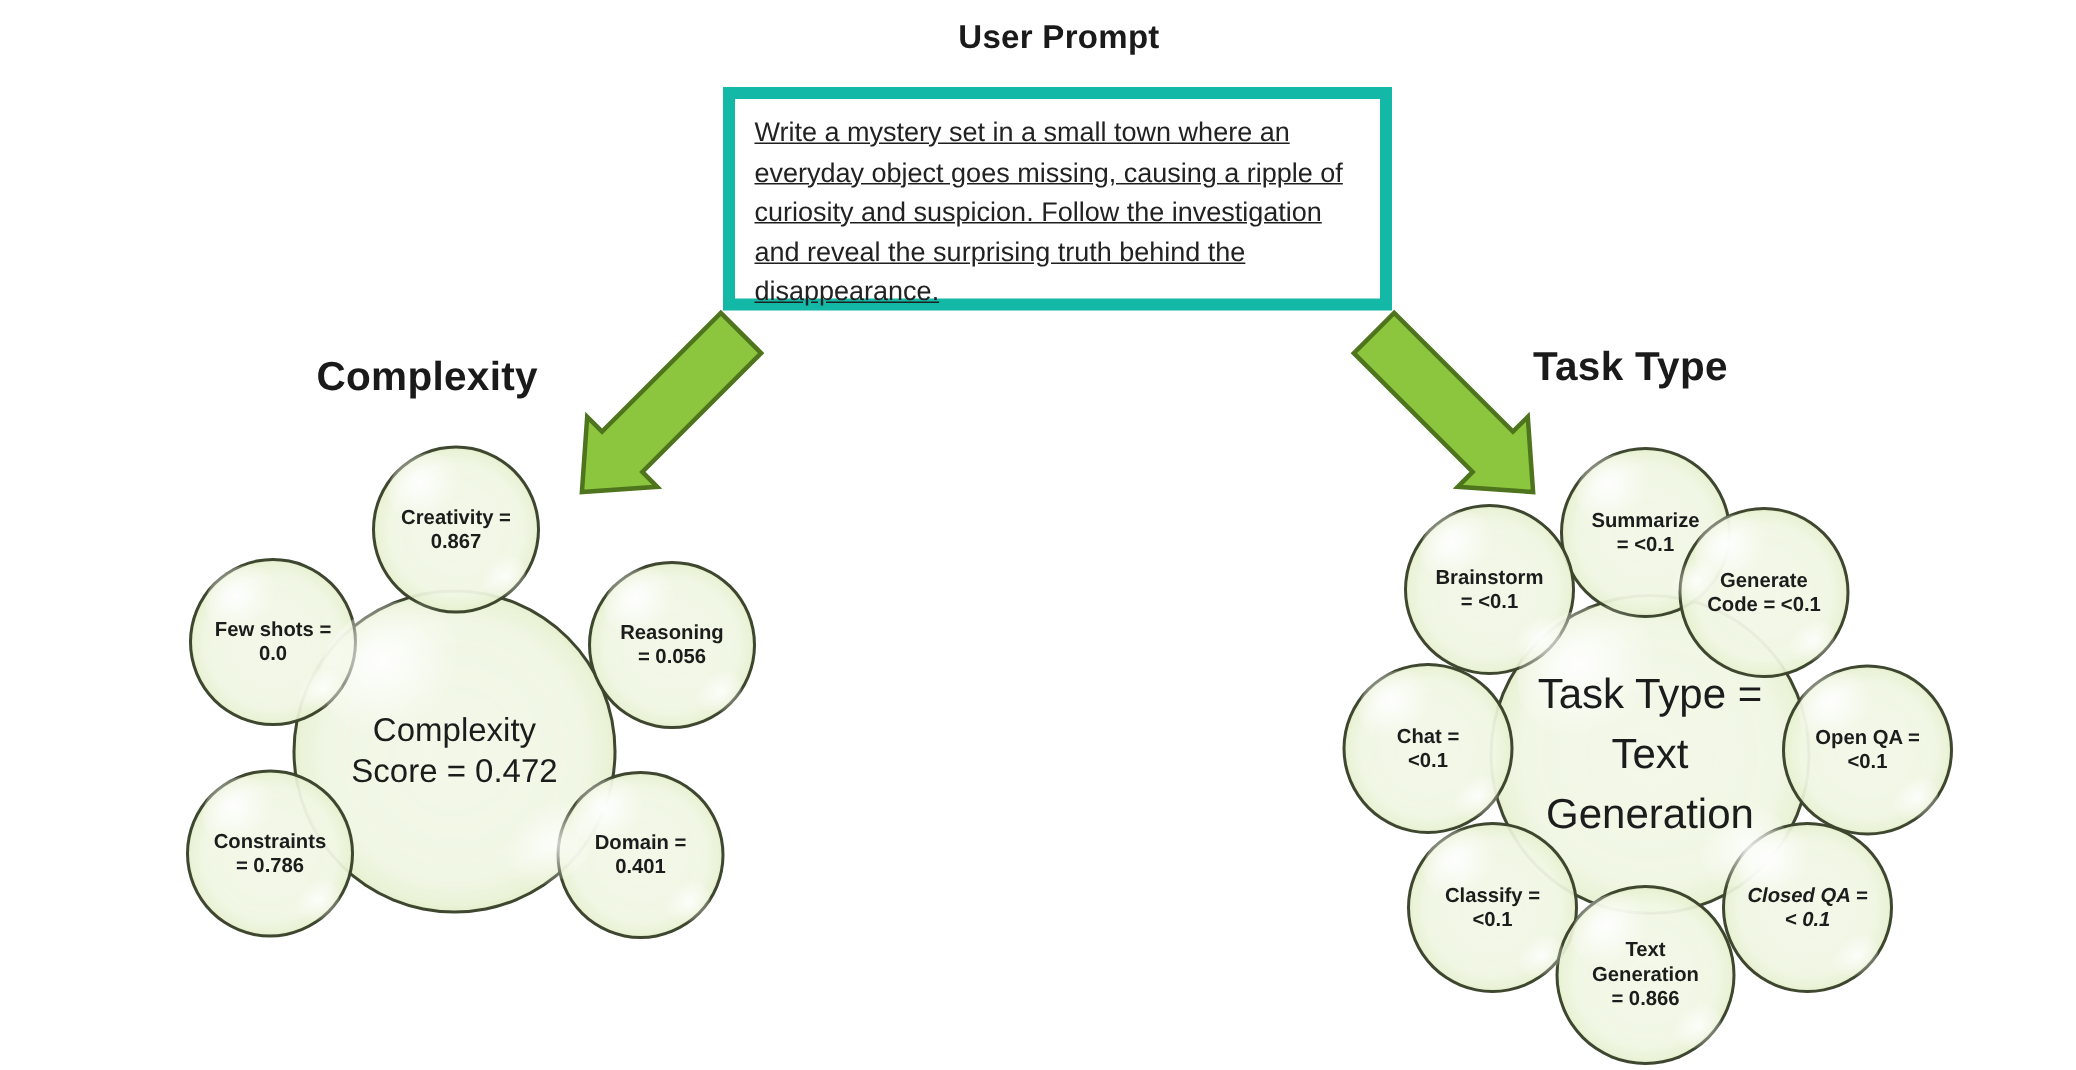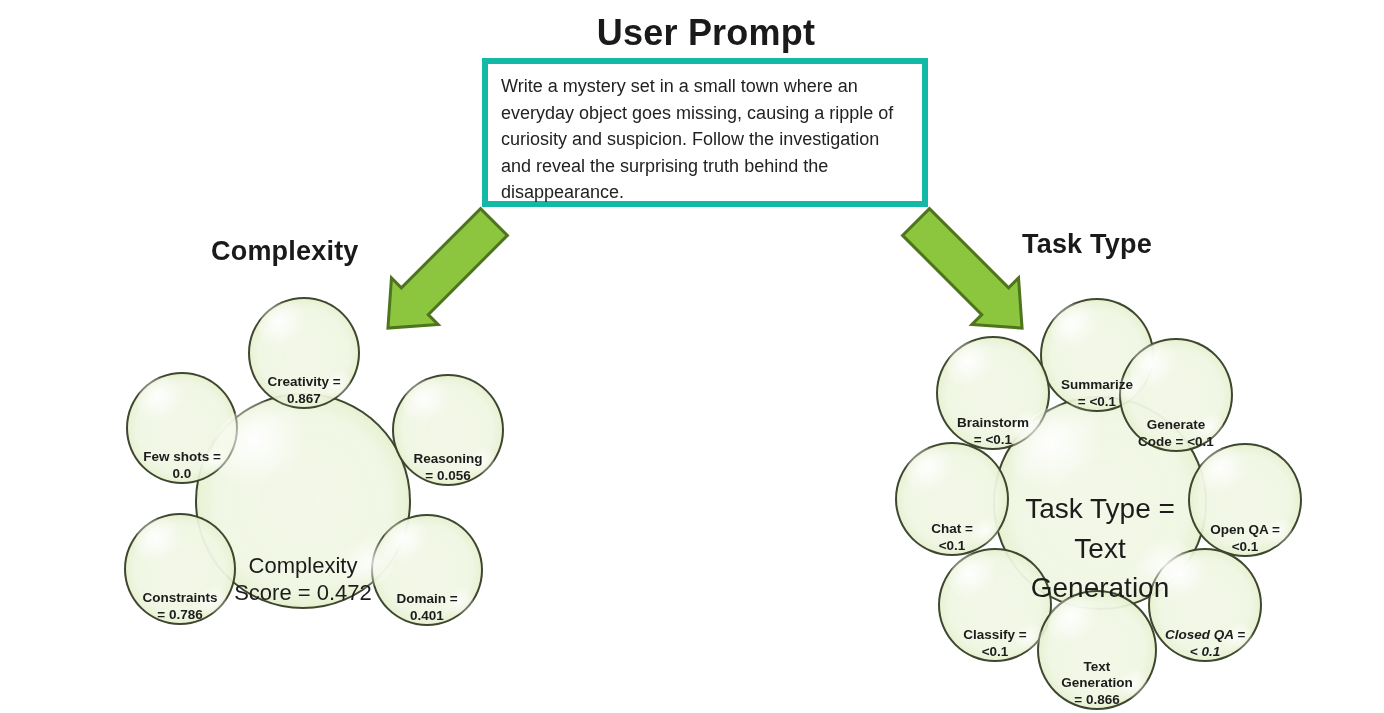--- a/index.html
+++ b/index.html
@@ -2,25 +2,25 @@
 <html><head>
 <meta charset="utf-8">
 <style>
   html,body{margin:0;padding:0;background:#ffffff;}
   .stage{
     position:relative;width:1384px;height:713px;background:#ffffff;overflow:hidden;
     font-family:"Liberation Sans", sans-serif;color:#1f1f1f;
   }
   .main-title{
     position:absolute;left:483px;top:12px;width:446px;margin:0;
-    text-align:center;font-size:36px;font-weight:600;color:#1a1a1a;letter-spacing:0.2px;
+    text-align:center;font-size:22px;font-weight:600;color:#1a1a1a;letter-spacing:0.2px;
   }
   .prompt-box{
     position:absolute;left:482px;top:58px;width:446px;height:149px;
-    border:6px solid #14b8a6;box-sizing:border-box;background:#ffffff;
+    border:8px solid #14b8a6;box-sizing:border-box;background:#ffffff;text-decoration:underline;
   }
   .prompt-box p{
     margin:0;padding:9px 13px;font-size:18px;line-height:26.5px;color:#222222;font-weight:400;
   }
   .diagram-title{
     position:absolute;margin:0;font-size:27px;font-weight:600;color:#1a1a1a;letter-spacing:0.2px;
   }
   .complexity-title{left:211px;top:236px;}
   .tasktype-title{left:1022px;top:229px;}
   .arrows{position:absolute;left:0;top:0;width:1384px;height:713px;pointer-events:none;}
@@ -28,21 +28,21 @@
   .bubble{
     position:absolute;border-radius:50%;box-sizing:border-box;
     border:2px solid rgba(48,56,34,0.92);
     background:radial-gradient(circle at 50% 50%,
       rgba(242,247,231,0.96) 0%,
       rgba(240,246,227,0.95) 58%,
       rgba(232,241,211,0.93) 69%,
       rgba(206,226,160,0.90) 79%,
       rgba(163,204,105,0.88) 89%,
       rgba(139,188,70,0.88) 100%);
-    display:flex;align-items:flex-end;justify-content:center;text-align:center;
+    display:flex;align-items:center;justify-content:center;text-align:center;
   }
   .bubble::before{ 
     content:"";position:absolute;left:7%;top:4%;width:48%;height:40%;
     border-radius:50%;transform:rotate(-28deg);z-index:1;
     background:radial-gradient(ellipse at 45% 40%, rgba(255,255,255,0.95) 0%, rgba(255,255,255,0.0) 68%);
   }
   .bubble::after{ 
     content:"";position:absolute;right:6%;bottom:9%;width:30%;height:24%;
     border-radius:50%;transform:rotate(-30deg);z-index:1;
     background:radial-gradient(ellipse at 55% 55%, rgba(255,255,255,0.8) 0%, rgba(255,255,255,0.0) 70%);

